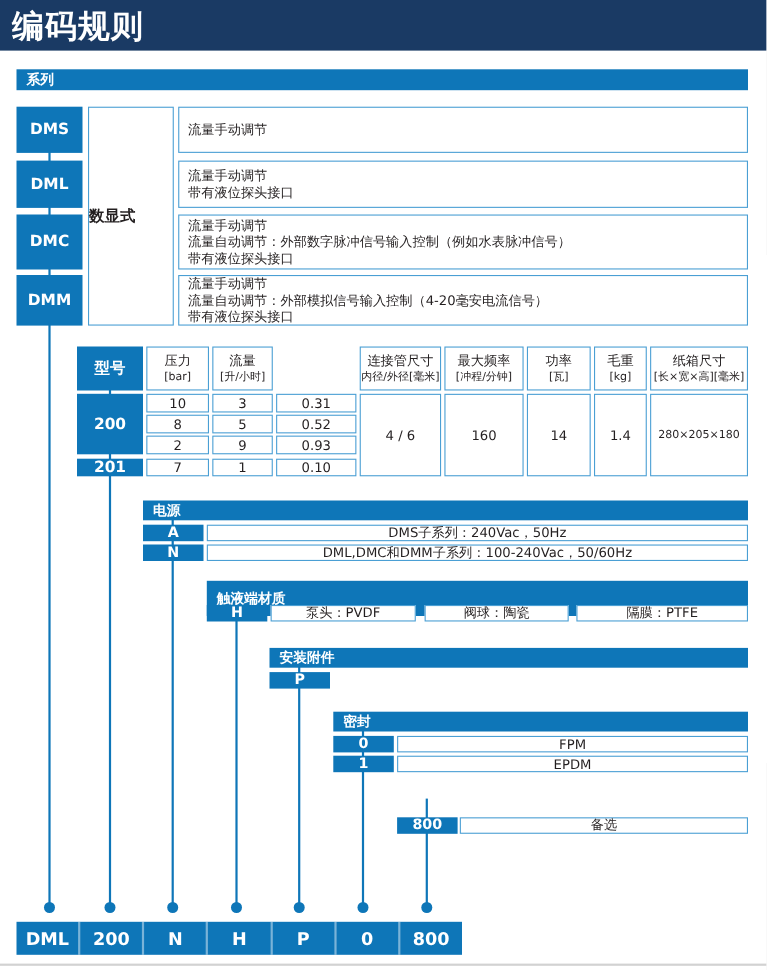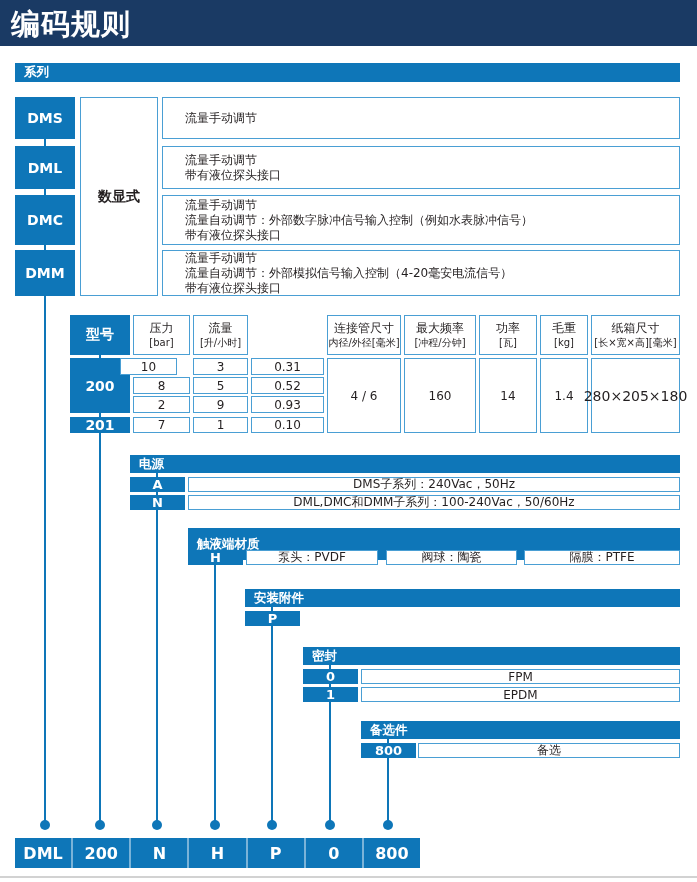--- a/index.html
+++ b/index.html
@@ -6,24 +6,24 @@
   html,body{background:#f3f3f3}
   body{font-family:"DejaVu Sans","Liberation Sans",sans-serif;color:#231f20}
   .page{position:relative;width:697px;height:882px;background:#ffffff;overflow:hidden;margin:0 auto}
   .top-banner{position:absolute;left:0;top:0;width:697px;height:46px;background:var(--navy,#1a3a64);z-index:2}
   .top-banner .title{color:#fff;font-weight:bold;font-size:29px;padding:5px 0 0 11px;letter-spacing:1px}
   .secbar{position:absolute;background:var(--blue,#0e76b8);color:#fff;font-weight:bold;font-size:12.5px;display:flex;align-items:center;padding-left:9px;z-index:2}
   .codebox{position:absolute;background:var(--blue,#0e76b8);color:#fff;font-weight:bold;font-size:13px;display:flex;align-items:center;justify-content:center;z-index:2}
   .codebox.lg{font-size:14px}
   .wbox{position:absolute;background:#fff;border:1.5px solid var(--border_blue,#4a9fd4);z-index:2}
   .cell{display:flex;align-items:center;justify-content:center;font-size:12px;color:var(--text_dark,#231f20)}
-  .desc{display:flex;flex-direction:column;justify-content:center;padding-left:22px;font-size:12px;line-height:15px}
+  .desc{display:flex;flex-direction:column;justify-content:center;padding-left:8px;font-size:12px;line-height:15px}
   .colhead{display:flex;flex-direction:column;align-items:center;justify-content:center;text-align:center;font-size:12px;line-height:15px}
   .colhead .unit{font-size:10px;line-height:13px;white-space:nowrap}
-  .grouplab{display:flex;align-items:center;justify-content:center;font-weight:bold;font-size:14px}
+  .grouplab{display:flex;align-items:center;font-weight:bold;font-size:14px}
   .vline{position:absolute;width:2px;background:var(--blue,#0e76b8);z-index:0}
   .dot{position:absolute;width:10px;height:10px;border-radius:50%;background:var(--blue,#0e76b8);z-index:2}
   .bottombar{position:absolute;left:15px;top:838px;width:405px;height:30px;background:var(--blue,#0e76b8);display:flex;z-index:2}
   .bottombar .seg{flex:1;display:flex;align-items:center;justify-content:center;color:#fff;font-weight:bold;font-size:16px}
   .bottombar .seg + .seg{border-left:2px solid rgba(255,255,255,0.45)}
   .scan-edge{position:absolute;left:0;top:876px;width:697px;height:2px;background:#d2d2d2;z-index:1}
 </style>
 </head>
 <body>
 
@@ -112,21 +112,21 @@
     <span class="unit">[长×宽×高][毫米]</span>
   </div>
 
   <div class="codebox lg" style="left:70px;top:358px;width:60px;height:55px">
       <span>200</span>
     </div>
   <div class="codebox lg" style="left:70px;top:417px;width:60px;height:16px">
       <span>201</span>
     </div>
 
-  <div class="wbox cell" style="left:120px;top:358px;width:57px;height:17px">
+  <div class="wbox cell" style="left:133px;top:358px;width:57px;height:17px">
       <span>10</span>
     </div>
   <div class="wbox cell" style="left:193px;top:358px;width:55px;height:17px">
       <span>3</span>
     </div>
   <div class="wbox cell" style="left:251px;top:358px;width:73px;height:17px">
       <span>0.31</span>
     </div>
 
   <div class="wbox cell" style="left:133px;top:377px;width:57px;height:17px">
@@ -164,21 +164,21 @@
     </div>
   <div class="wbox cell" style="left:404px;top:358px;width:72px;height:75px">
       <span>160</span>
     </div>
   <div class="wbox cell" style="left:479px;top:358px;width:58px;height:75px">
       <span>14</span>
     </div>
   <div class="wbox cell" style="left:540px;top:358px;width:48px;height:75px">
       <span>1.4</span>
     </div>
-  <div class="wbox cell" style="left:591px;top:358px;width:89px;height:75px;font-size:14px">
+  <div class="wbox cell" style="left:591px;top:358px;width:89px;height:75px;font-size:10px">
       <span>280×205×180</span>
     </div>
 
   <div class="secbar" style="left:130px;top:455px;width:550px;height:18px">
     <span>电源</span>
   </div>
   <div class="codebox" style="left:130px;top:477px;width:55px;height:15px">
       <span>A</span>
     </div>
   <div class="wbox cell" style="left:188px;top:477px;width:492px;height:15px">
@@ -223,23 +223,20 @@
   <div class="wbox cell" style="left:361px;top:669px;width:319px;height:15px">
       <span>FPM</span>
     </div>
   <div class="codebox" style="left:303px;top:687px;width:55px;height:15px">
       <span>1</span>
     </div>
   <div class="wbox cell" style="left:361px;top:687px;width:319px;height:15px">
       <span>EPDM</span>
     </div>
 
-  <div class="secbar" style="left:361px;top:721px;width:319px;height:18px">
-    <span>备选件</span>
-  </div>
   <div class="codebox" style="left:361px;top:743px;width:55px;height:15px">
       <span>800</span>
     </div>
   <div class="wbox cell" style="left:418px;top:743px;width:262px;height:15px">
       <span>备选</span>
     </div>
 
   <div class="dot" style="left:40px;top:820px"></div>
   <div class="dot" style="left:95px;top:820px"></div>
   <div class="dot" style="left:152px;top:820px"></div>

